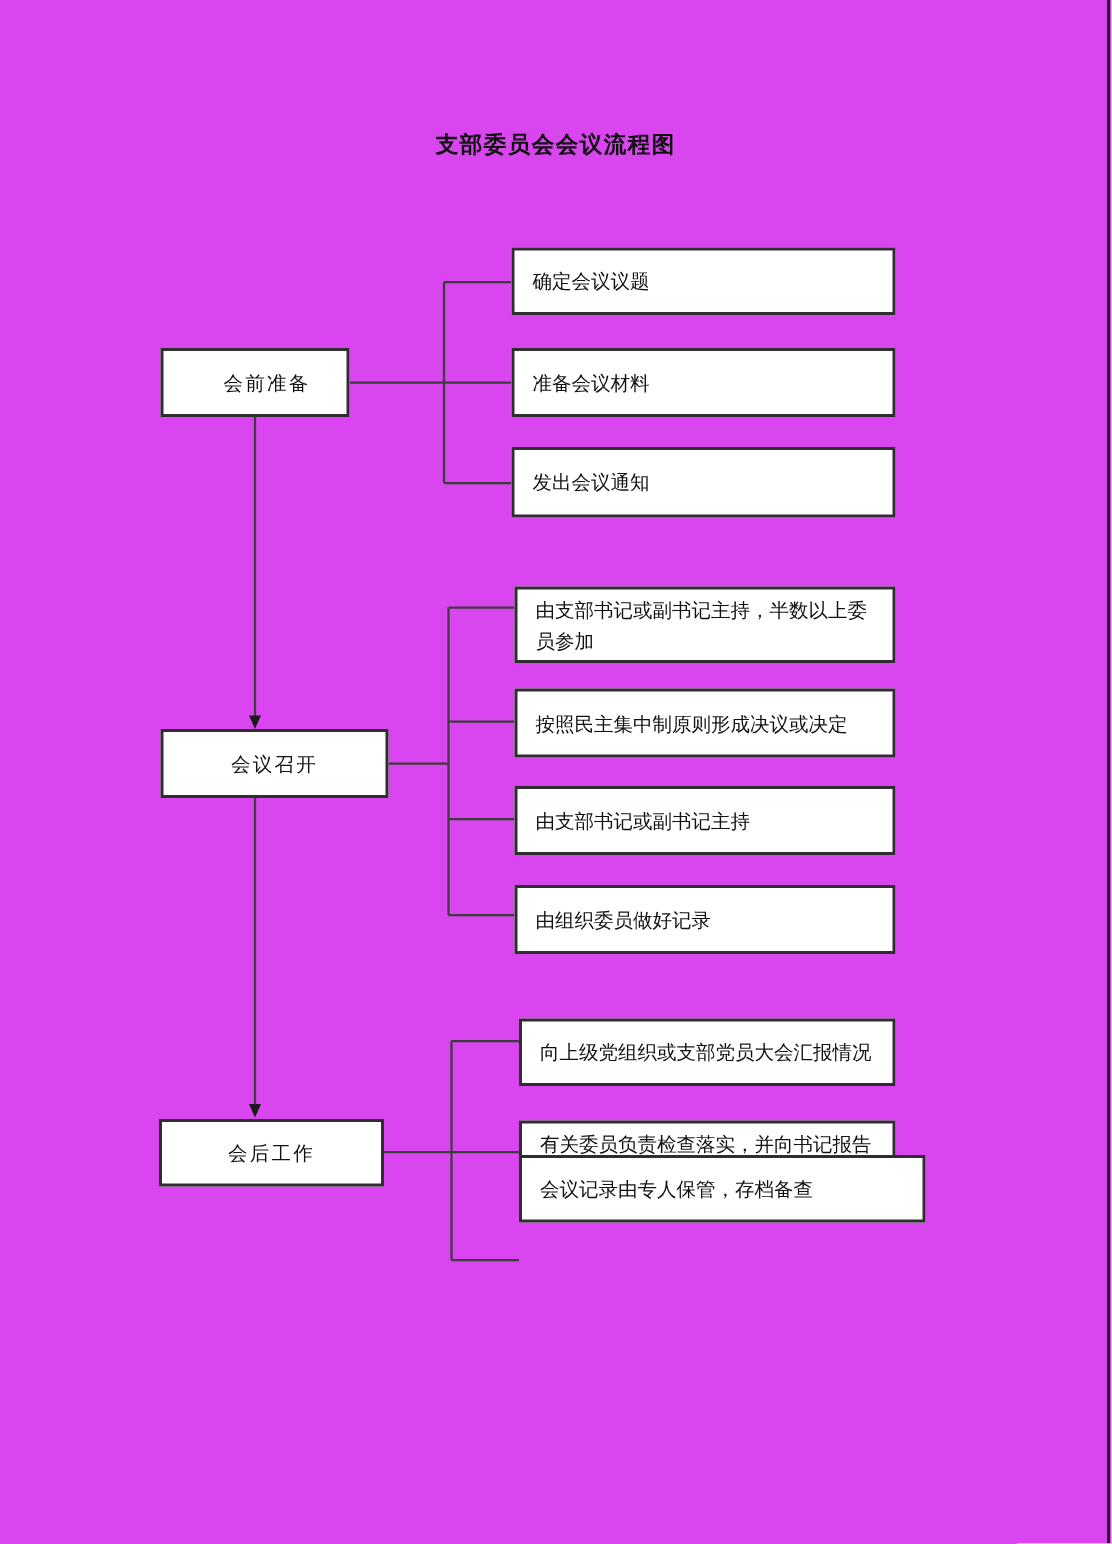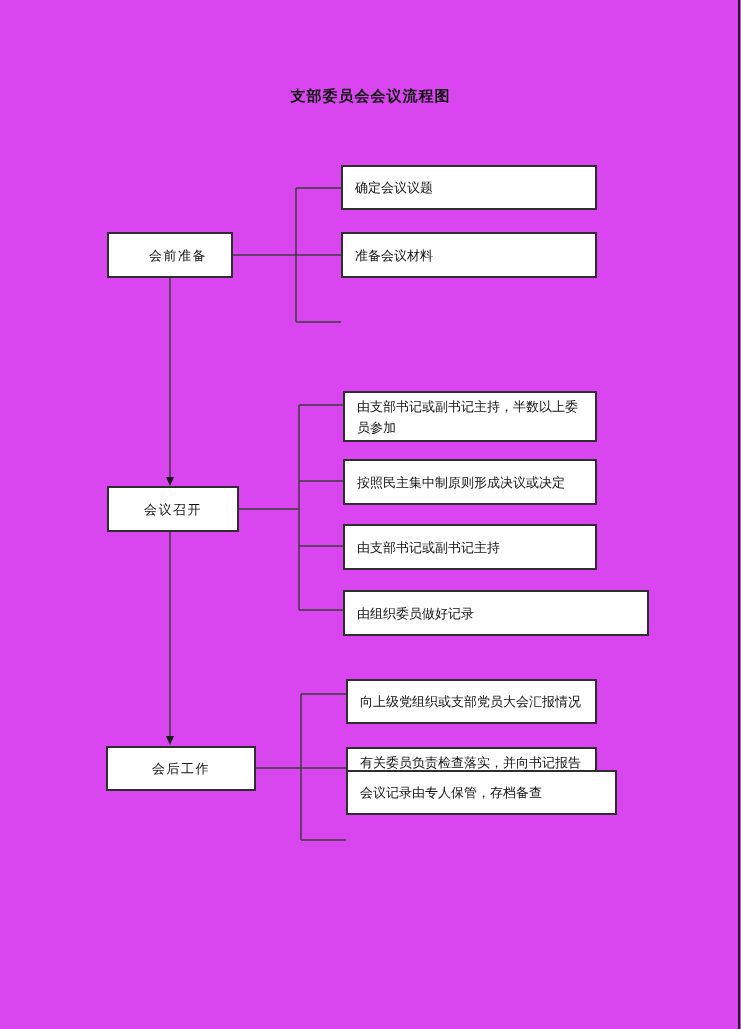--- a/index.html
+++ b/index.html
@@ -83,44 +83,47 @@
     </g>
     <g fill="#1a1a1a" stroke="none">
       <polygon points="166,477 174,477 170,486"></polygon>
       <polygon points="166,736 174,736 170,745"></polygon>
     </g>
   </svg>
 
   <div class="node stage" style="left:107px; top:232px; width:126px; height:46px;padding-left:16px;">
     <span>会前准备</span>
   </div>
-  <div class="node stage" style="left:107px; top:486px; width:132px; height:46px;">
+  <div class="node stage" style="left:107px; top:486px; width:152px; height:46px;">
     <span>会议召开</span>
   </div>
   <div class="node stage" style="left:106px; top:746px; width:150px; height:45px;">
     <span>会后工作</span>
   </div>
 
   <div class="node step" style="left:341px; top:165px; width:256px; height:45px;">
     <span>确定会议议题</span>
   </div>
   <div class="node step" style="left:341px; top:232px; width:256px; height:46px;">
     <span>准备会议材料</span>
   </div>
+  <div class="node step" style="left:341px; top:298px; width:256px; height:47px;">
+    <span>发出会议通知</span>
+  </div>
 
   <div class="node step" style="left:343px; top:391px; width:254px; height:51px;">
     <span>由支部书记或副书记主持，半数以上委员参加</span>
   </div>
   <div class="node step" style="left:343px; top:459px; width:254px; height:46px;">
     <span>按照民主集中制原则形成决议或决定</span>
   </div>
   <div class="node step" style="left:343px; top:524px; width:254px; height:46px;">
     <span>由支部书记或副书记主持</span>
   </div>
-  <div class="node step" style="left:343px; top:590px; width:306px; height:46px;">
+  <div class="node step" style="left:343px; top:590px; width:254px; height:46px;">
     <span>由组织委员做好记录</span>
   </div>
 
   <div class="node step" style="left:346px; top:679px; width:251px; height:45px;">
     <span>向上级党组织或支部党员大会汇报情况</span>
   </div>
   <div class="node step" style="left:346px; top:747px; width:251px; height:51px;">
     <span>有关委员负责检查落实，并向书记报告决议执行情况</span>
   </div>
   <div class="node step" style="left:346px; top:770px; width:271px; height:45px;">

